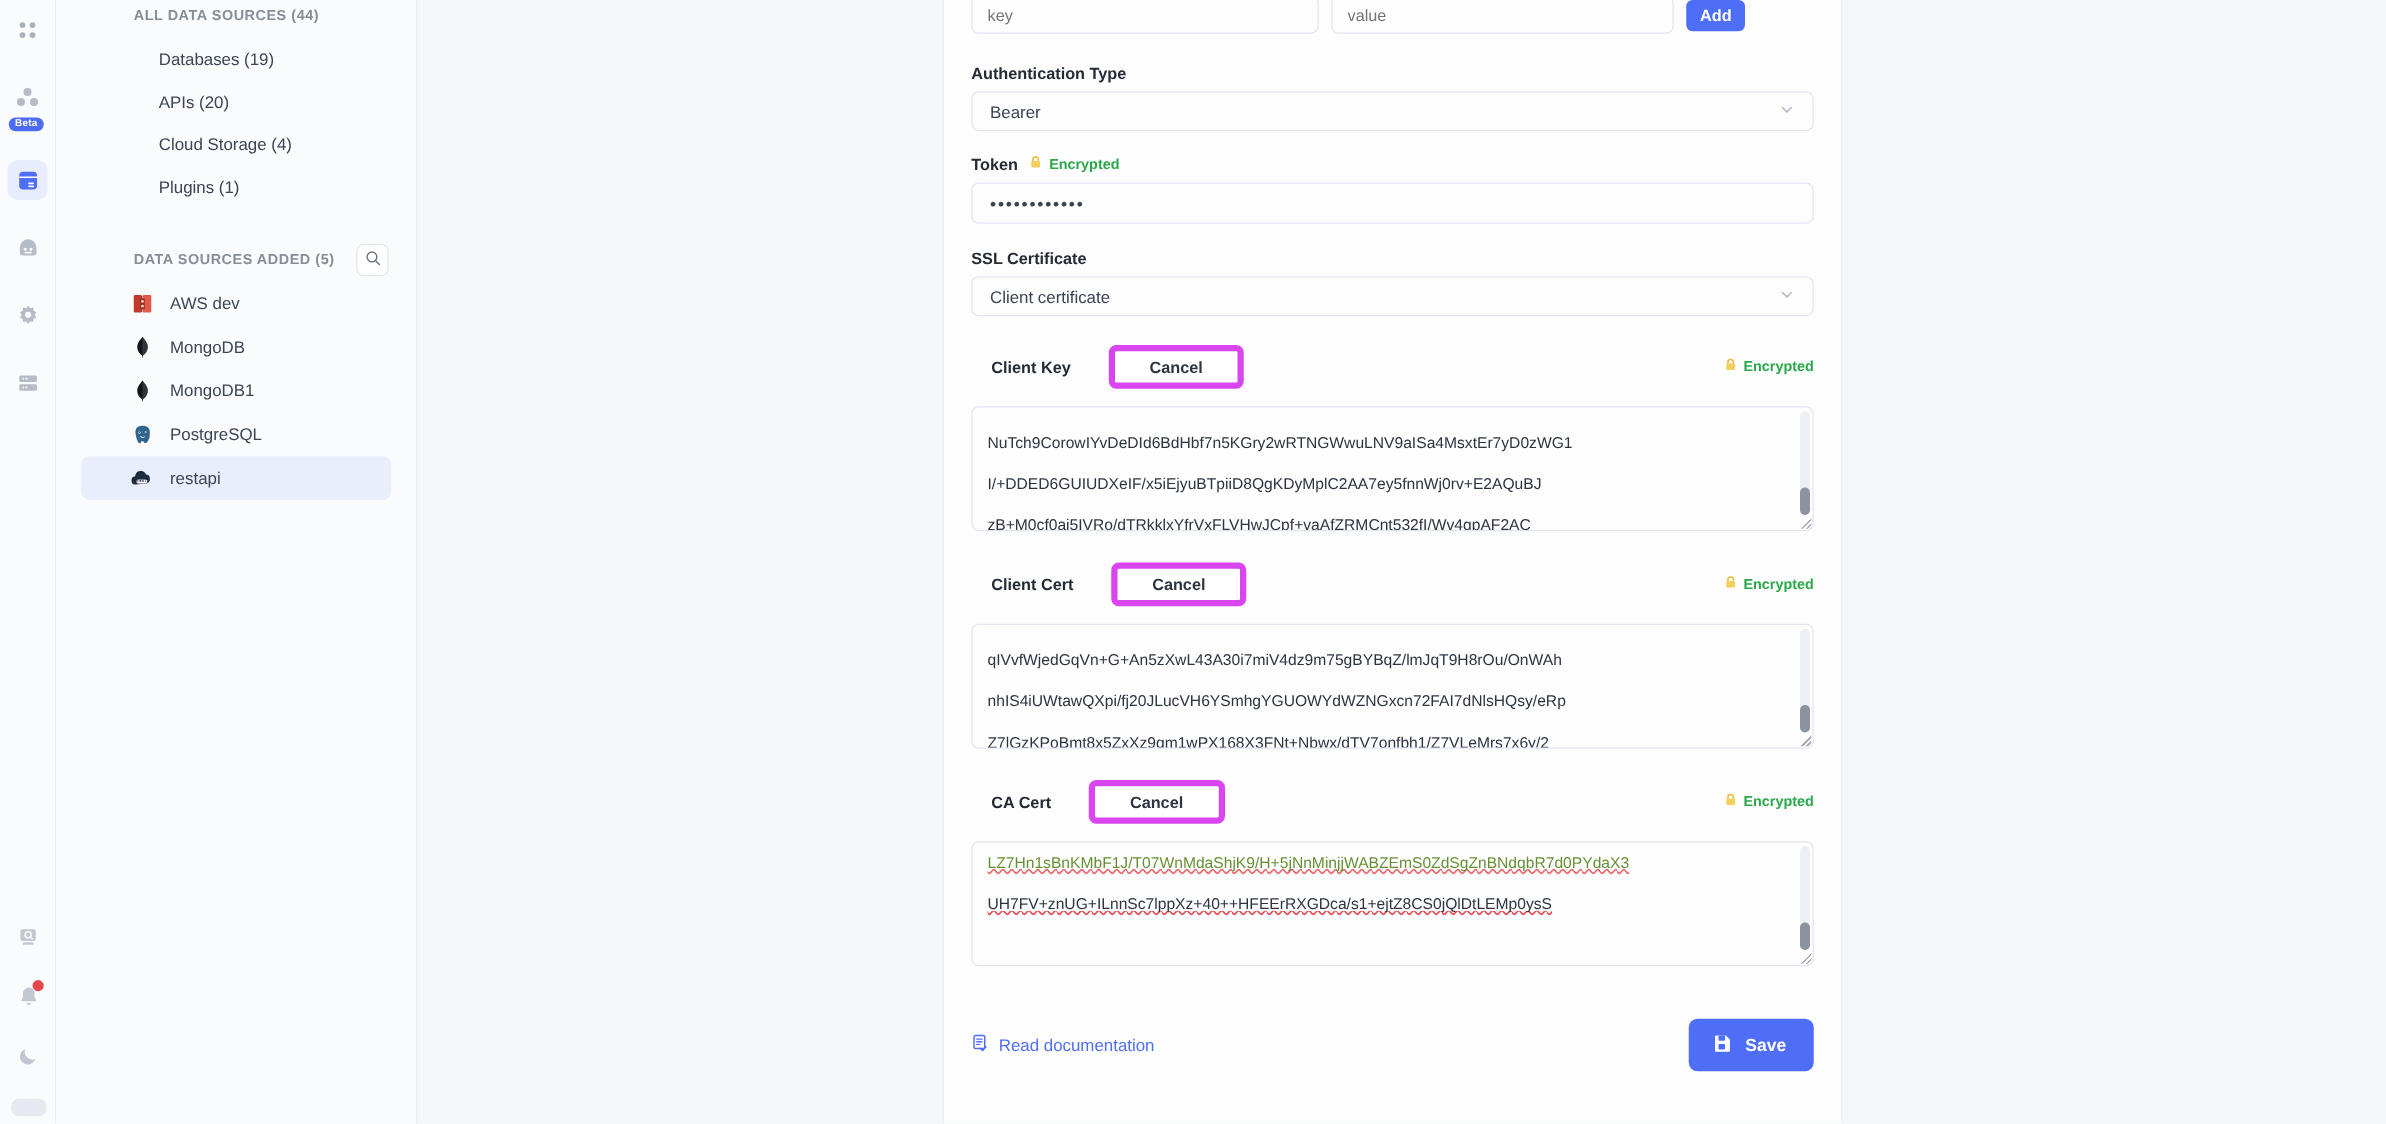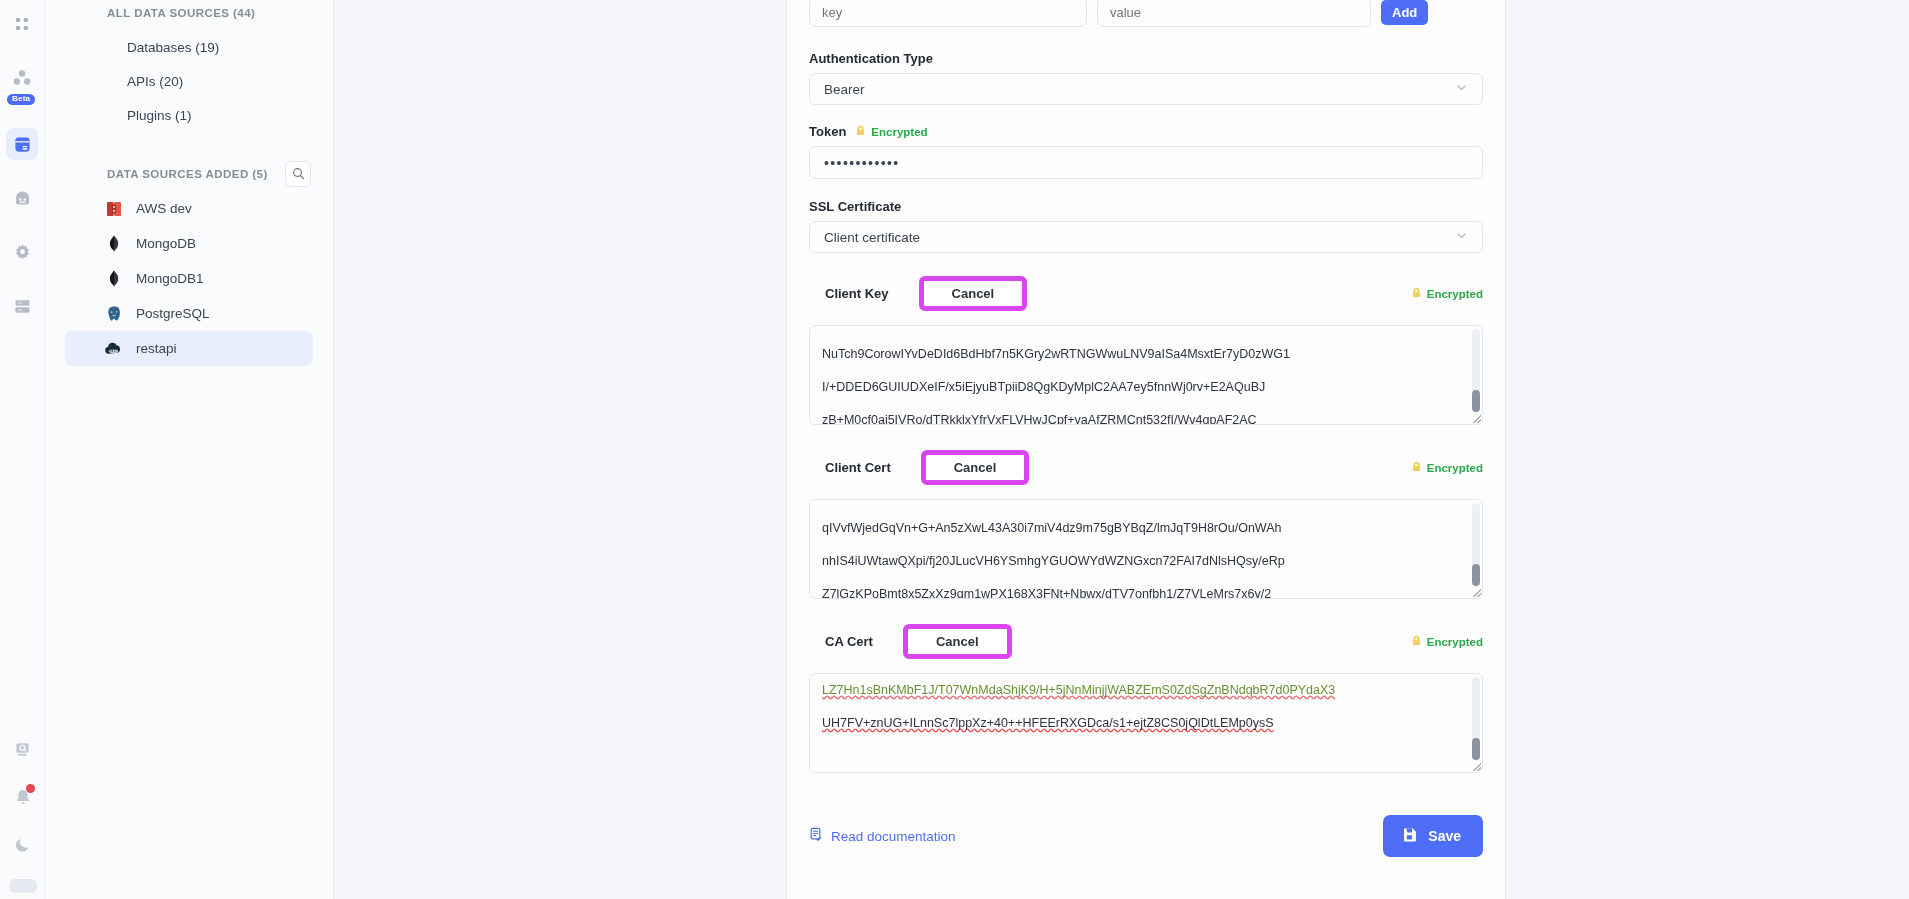--- a/index.html
+++ b/index.html
@@ -82,21 +82,21 @@
   }
   .ds-item.selected { background: #e9eefc; }
   .ds-icon { width: 21px; height: 21px; flex:0 0 21px; display:flex; align-items:center; justify-content:center; }
 
   
   .main {
     flex: 1; height: 899px; background: #f4f6fa;
     display: flex; position: relative; overflow: hidden;
   }
   .form-card {
-    position: absolute; left: 452px; top: 0; width: 720px; height: 899px;
+    position: absolute; left: 420px; top: 0; width: 720px; height: 899px;
     background: #fdfdfe;
     border-left: 1px solid #e6e9ef; border-right: 1px solid #e6e9ef;
     padding: 0 22px;
   }
 
   .field-label {
     font-size: 13px; font-weight: bold; color: #242b35;
     margin: 0 0 7px 0; display:flex; align-items:center; gap: 9px;
   }
   .enc-tag { display:flex; align-items:center; gap:5px; font-size:11.5px; font-weight:bold; color:#2aa84a; }
@@ -286,20 +286,23 @@
   <div class="sidebar">
 
     <div class="side-section-title" style="margin-top:2px;">ALL DATA SOURCES (44)</div>
 
     <div class="cat-list">
       <div class="cat-item">
         <span>Databases (19)</span>
       </div>
       <div class="cat-item">
         <span>APIs (20)</span>
+      </div>
+      <div class="cat-item">
+        <span>Cloud Storage (4)</span>
       </div>
       <div class="cat-item">
         <span>Plugins (1)</span>
       </div>
     </div>
 
     <div class="side-section-title with-search">
       <span>DATA SOURCES ADDED (5)</span>
       <span class="search-box">
         <span>

